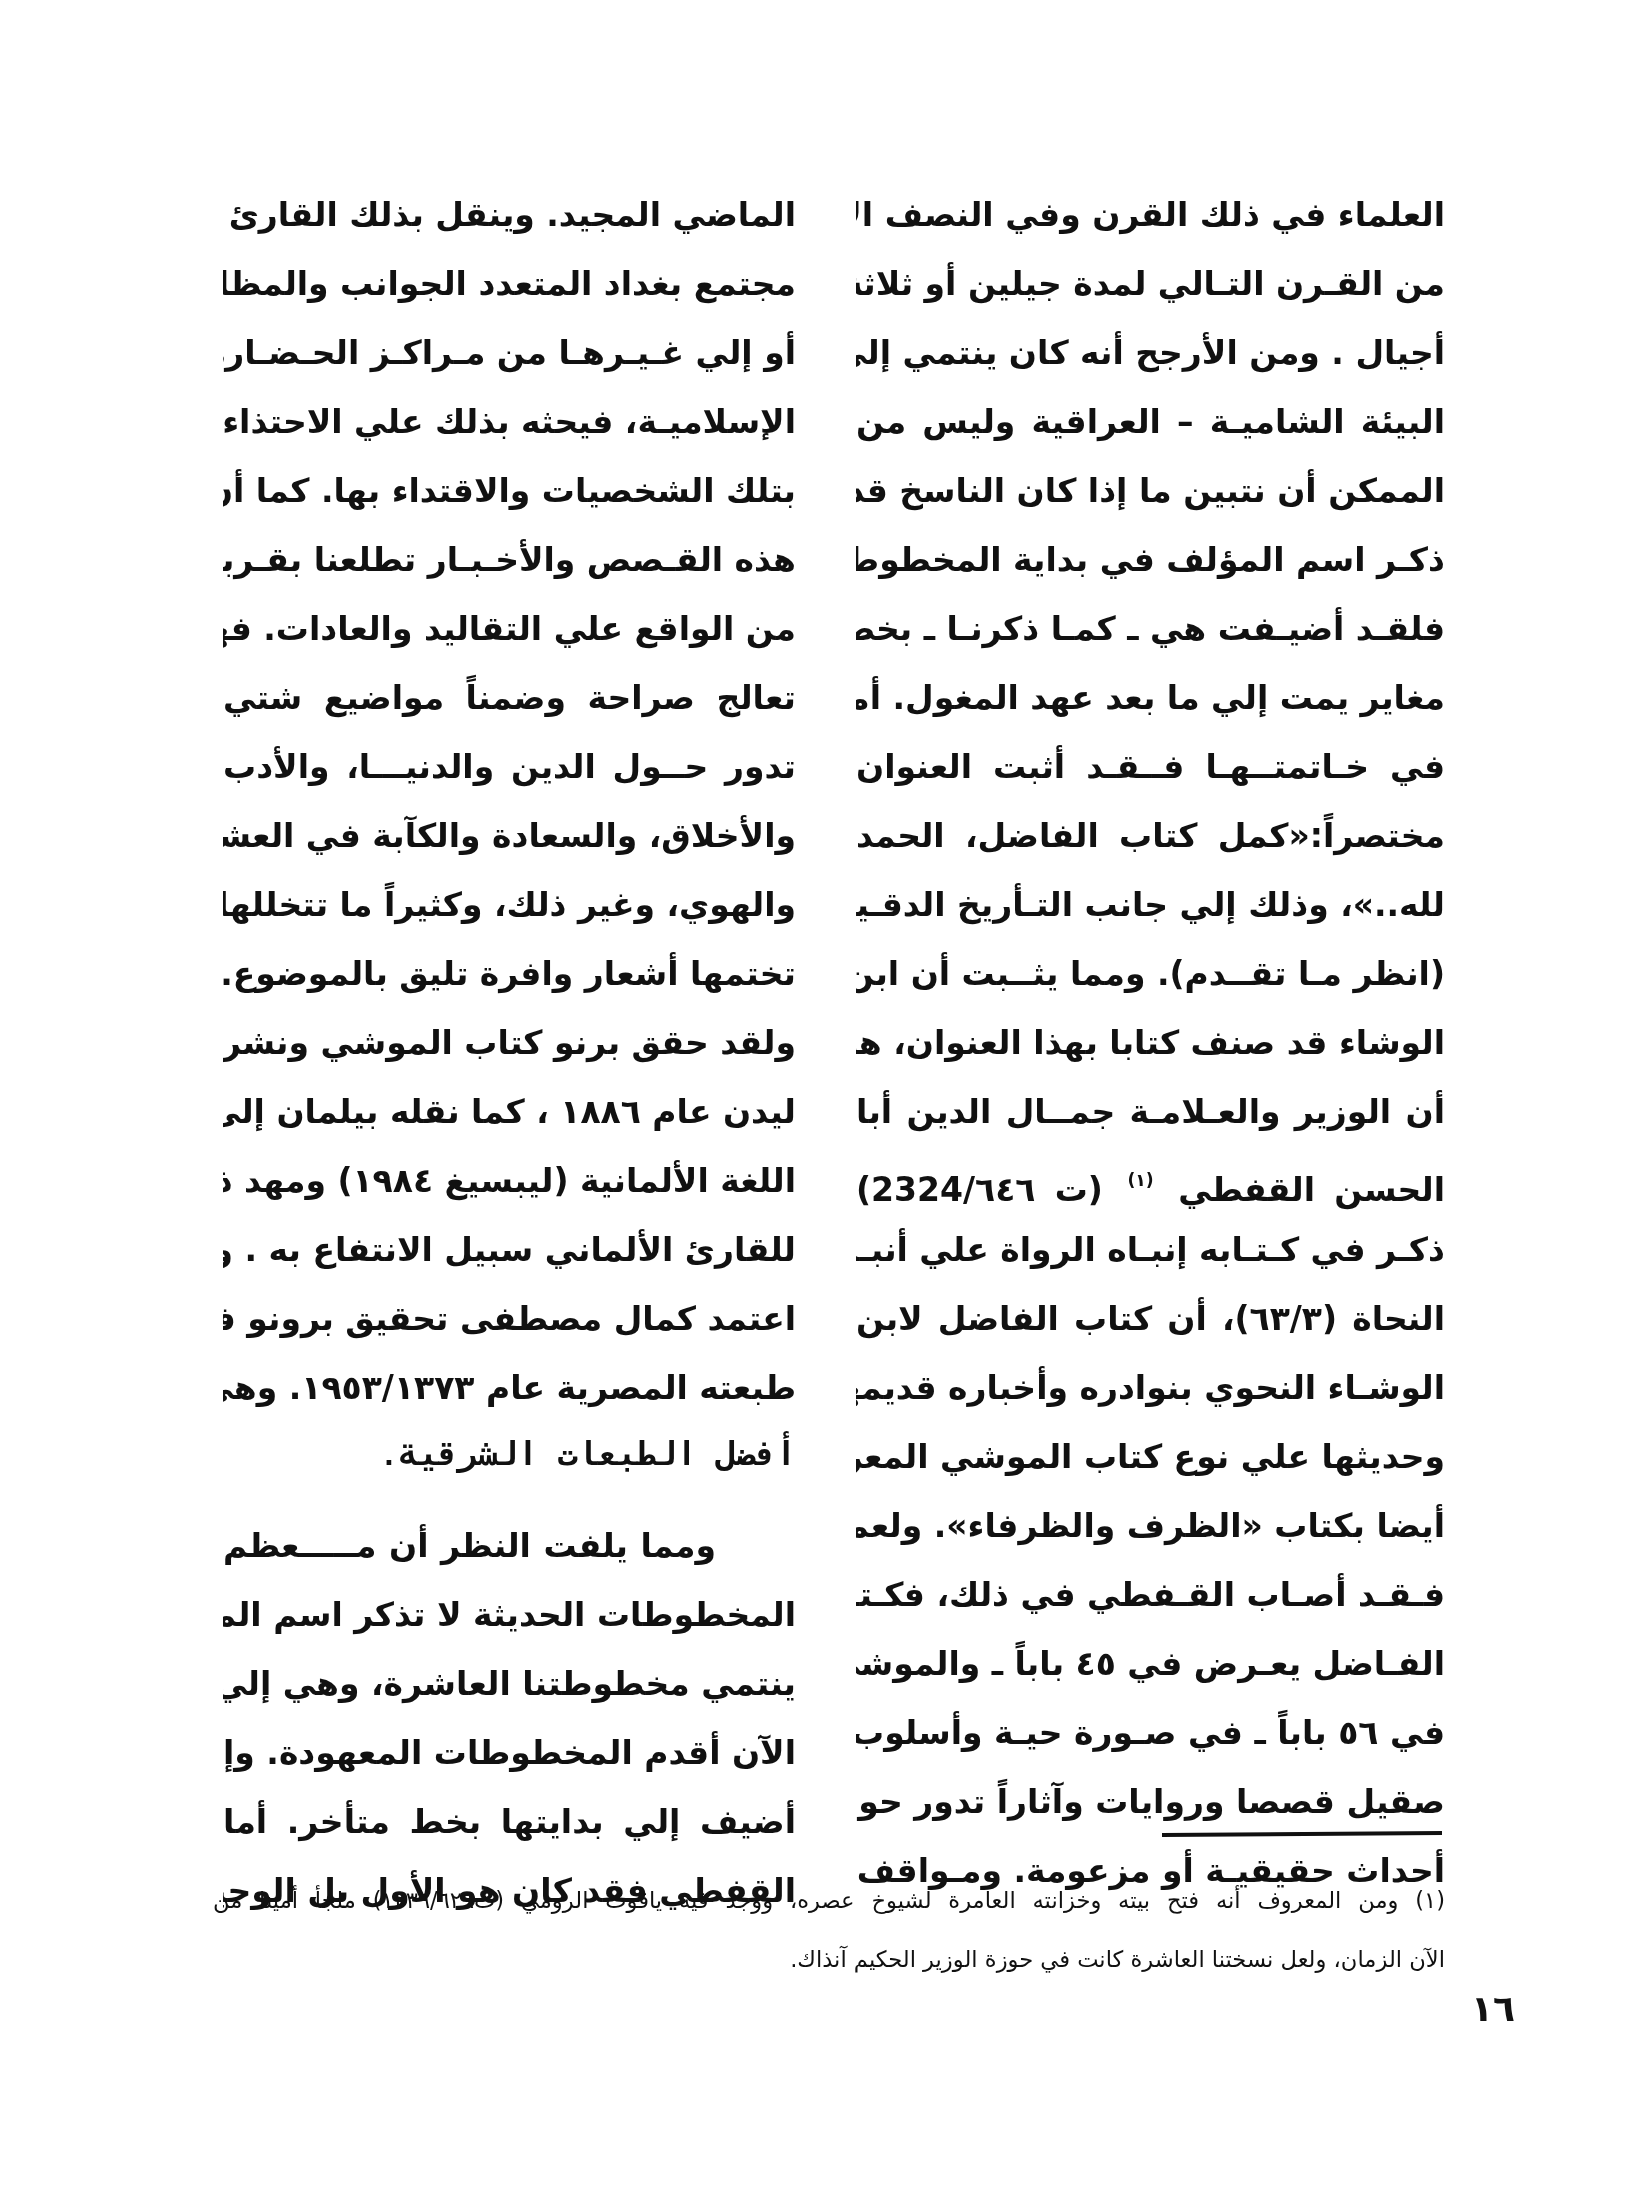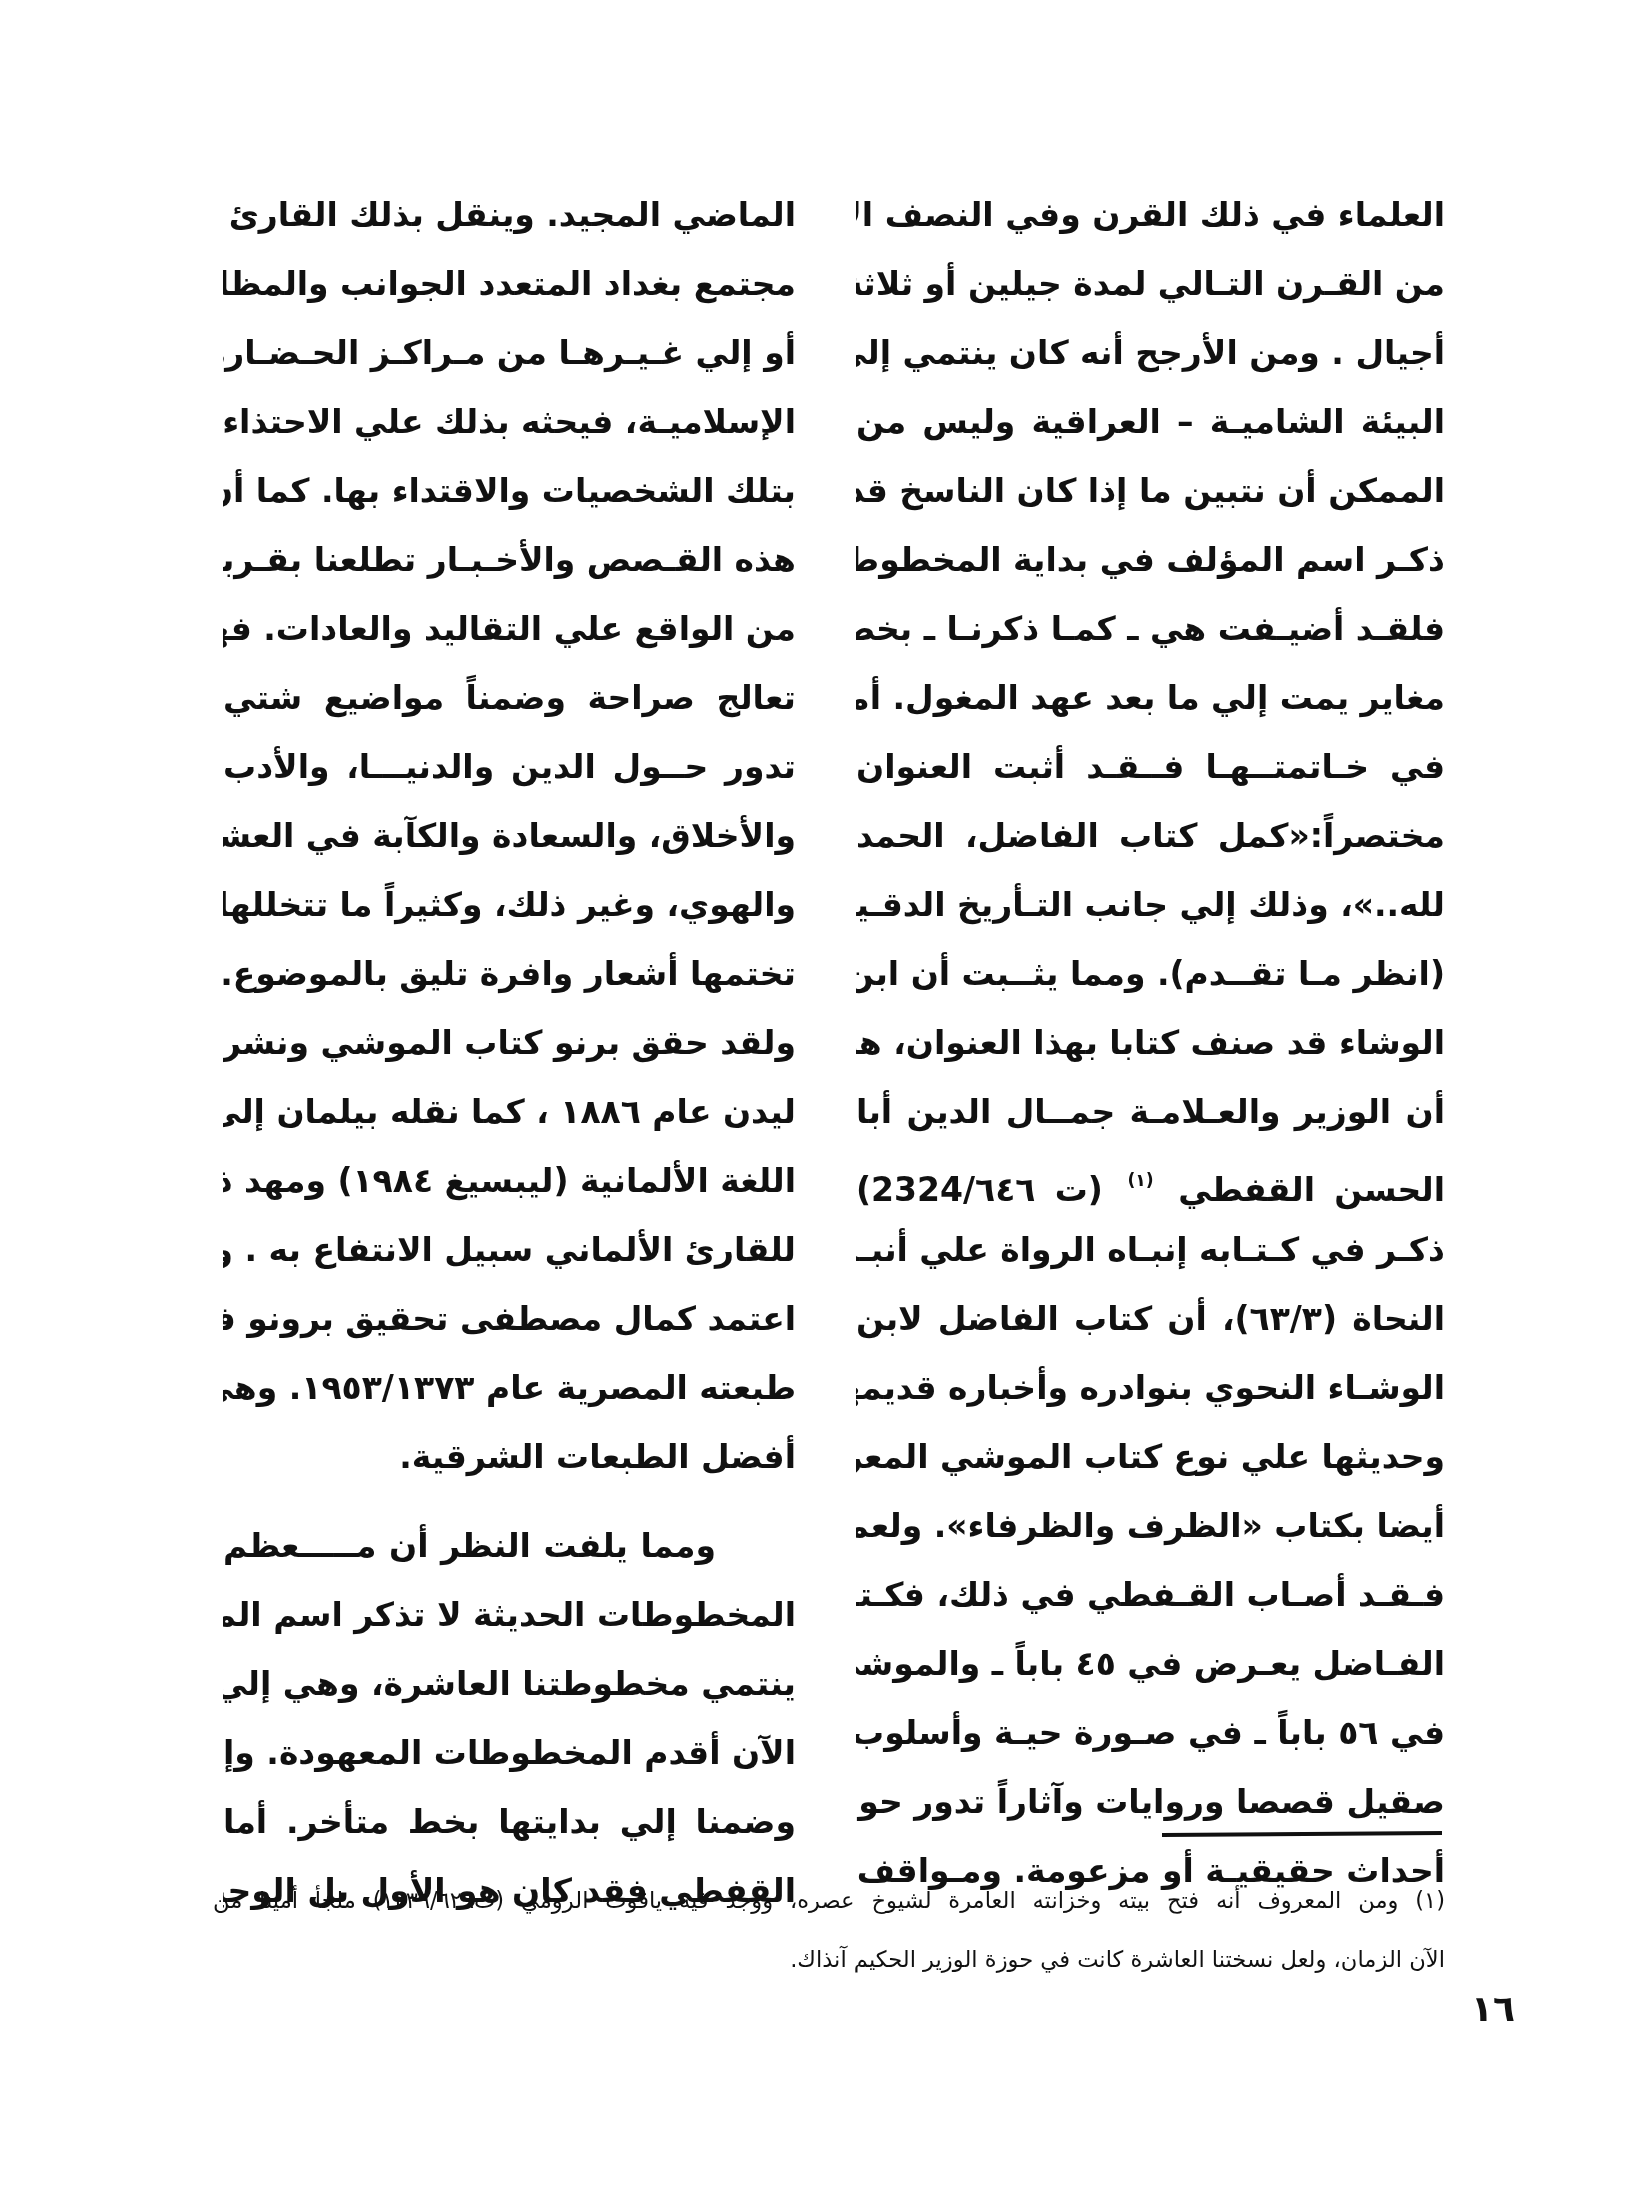--- a/index.html
+++ b/index.html
@@ -32,21 +32,21 @@
       display: block;
       height: 69px;
       line-height: 69px;
       font-size: 33px;
       font-weight: bold;
       text-align: justify;
       text-align-last: justify;
       white-space: nowrap;
       overflow: hidden;
     }
-    .line.last { text-align-last: right; }
+    .line.last { text-align-last: right; font-family: Liberation Mono, monospace; }
     .line.indent { padding-right: 80px; }
     .para-gap { height: 20px; }
     sup.fn {
       font-size: 17.3px;
       vertical-align: 14.6px;
       margin: 0 5.3px;
     }
     .footnote-rule {
       position: absolute;
       left: 1162px;
@@ -143,21 +143,21 @@
       <span class="line">اعتمد كمال مصطفى تحقيق  برونو في</span>
       <span class="line">طبعته المصرية عام ١٩٥٣/١٣٧٣. وهي</span>
       <span class="line last">أفضل الطبعات الشرقية.</span>
     </div>
     <div class="para-gap"></div>
     <div>
       <span class="line indent">ومما يلفت النظر أن مـــــعظم</span>
       <span class="line">المخطوطات الحديثة لا تذكر اسم المؤلف،</span>
       <span class="line">ينتمي مخطوطتنا العاشرة، وهي إلي</span>
       <span class="line">الآن أقدم المخطوطات المعهودة. وإن</span>
-      <span class="line">وضمنا إلي بدايتها بخط متأخر. أما</span>
+      <span class="line">أضيف إلي بدايتها بخط متأخر. أما</span>
       <span class="line">القفطي فقد كان هو الأول بل الوحيد بين</span>
     </div>
   </div>
 
   <div class="footnote-rule"></div>
 
   <div class="footnote">
     <span class="fline">(١) ومن المعروف أنه فتح بيته وخزانته العامرة لشيوخ عصره، ووجد فيه ياقوت الرومي (ت١٢٣٩/٦٢٦) ملجأ أمينا من</span>
     <span class="fline last">الآن الزمان، ولعل نسختنا العاشرة كانت في حوزة الوزير الحكيم آنذاك.</span>
   </div>

